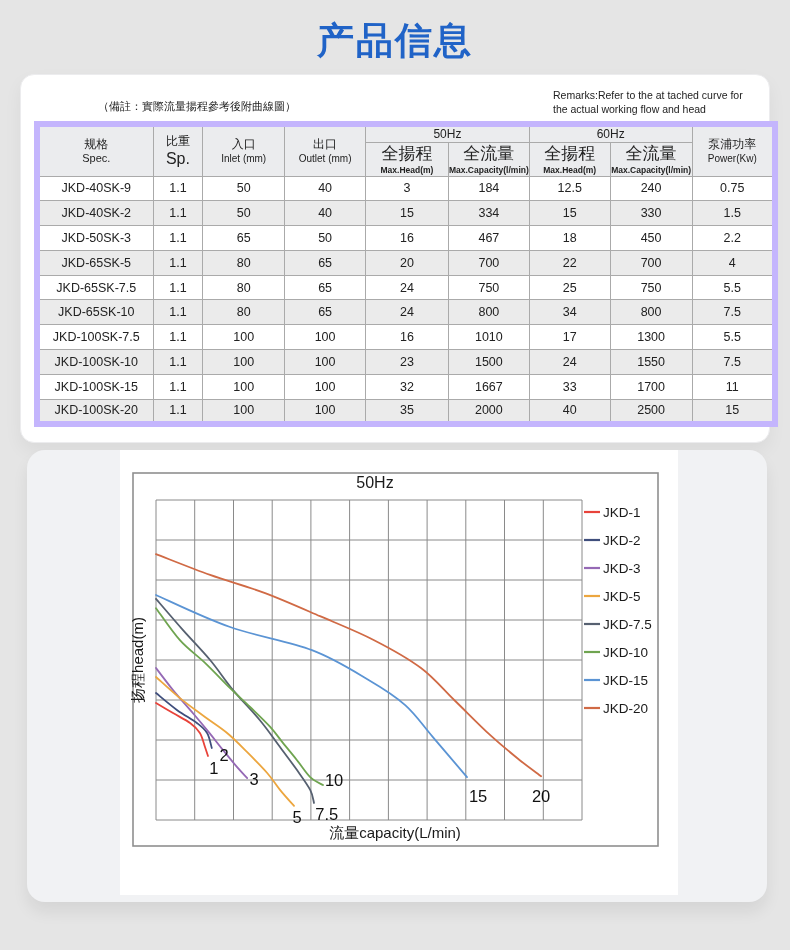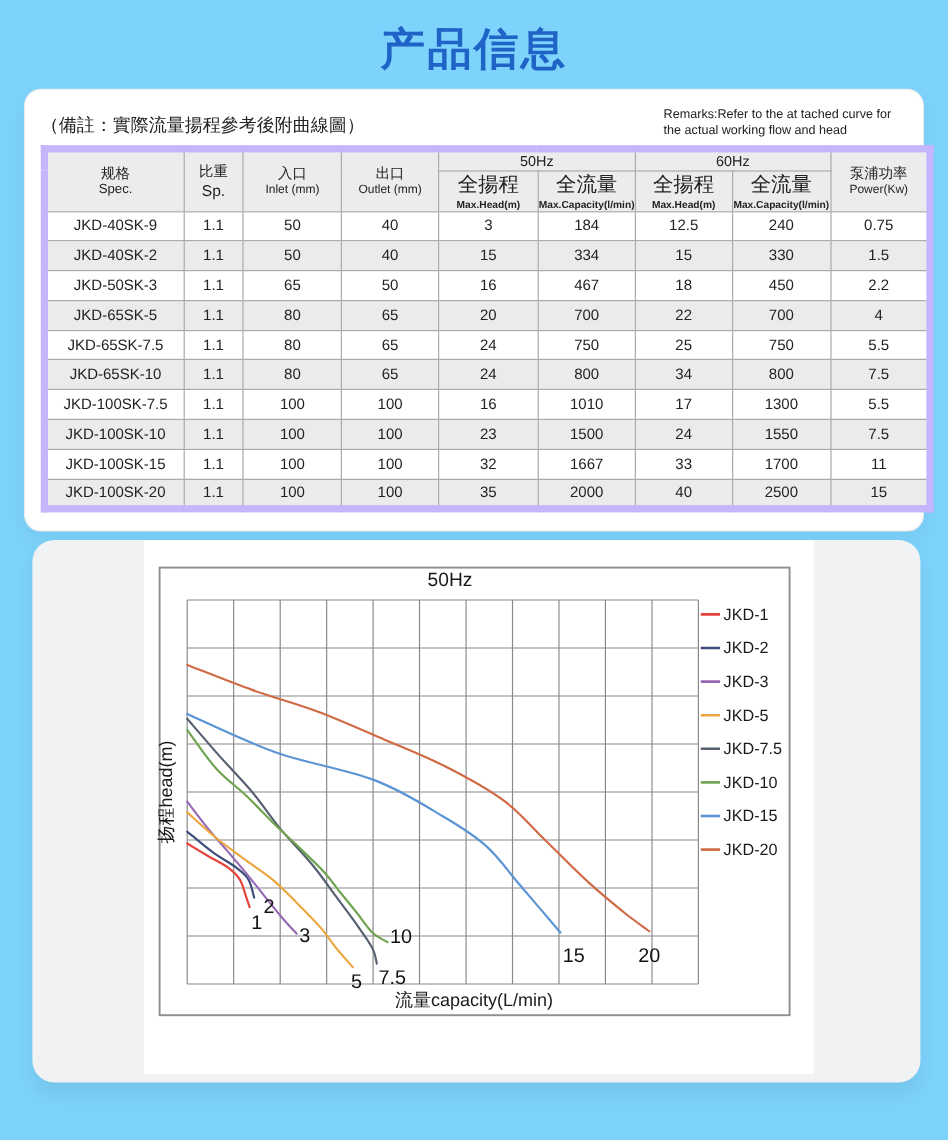--- a/index.html
+++ b/index.html
@@ -1,38 +1,38 @@
 <!DOCTYPE html>
 <html><head>
 <meta charset="utf-8">
 <style>
   * { margin:0; padding:0; box-sizing:border-box; }
   html,body { background:#ffffff; }
   body { font-family:"Liberation Sans","DejaVu Sans",sans-serif; }
-  .page { position:relative; width:790px; height:950px; background:#7dd3fc; overflow:hidden; }
+  .page { position:relative; width:790px; height:950px; background:#e5e5e5; overflow:hidden; }
 
   
   .page-title {
     position:absolute; top:16px; left:0; width:100%;
     text-align:center; font-size:37px; font-weight:700;
     color:#2063c7; letter-spacing:2px;
   }
 
   
   .spec-card {
     position:absolute; left:20px; top:74px; width:750px; height:369px;
     background:#ffffff; border:1px solid #ececee; border-radius:14px;
     box-shadow:0 8px 18px rgba(0,0,0,.05);
   }
   .spec-head {
     position:absolute; left:13px; top:14px; width:724px;
     display:flex; align-items:flex-end;
   }
   .spec-heading { font-size:22px; font-weight:700; color:#1a1a1a; white-space:nowrap; }
-  .spec-note { font-size:15px; color:#222; white-space:nowrap; padding-bottom:3px; }
+  .spec-note { font-size:11px; color:#222; margin-left:64px; white-space:nowrap; padding-bottom:3px; }
   .spec-remarks { font-size:10.5px; color:#222; margin-left:auto; width:205px; line-height:1.3; padding-bottom:1px; }
 
   table.spec-table {
     position:absolute; left:13px; top:46px;
     width:744px; border-collapse:collapse; table-layout:fixed;
     color:#222; border:6px solid #c4b5fd;
   }
   .spec-table th, .spec-table td { border:1px solid #aaaaaa; text-align:center; vertical-align:middle; padding:0; }
   .spec-table thead th { background:#ebecee; font-weight:400; }
   .grp-row th { height:18px; font-size:12px; }
@@ -82,21 +82,21 @@
           <col style="width:11.24%">
       </colgroup>
       <thead>
         <tr class="grp-row">
           <th rowspan="2">
             <span class="h-zh">规格</span>
             <span class="h-en" style="font-size:11px">Spec.</span>
           </th>
           <th rowspan="2">
             <span class="h-zh">比重</span>
-            <span class="h-en" style="font-size:13px">Sp.</span>
+            <span class="h-en" style="font-size:16px">Sp.</span>
           </th>
           <th rowspan="2">
             <span class="h-zh">入口</span>
             <span class="h-en">Inlet (mm)</span>
           </th>
           <th rowspan="2">
             <span class="h-zh">出口</span>
             <span class="h-en">Outlet (mm)</span>
           </th>
           <th colspan="2">50Hz</th>

